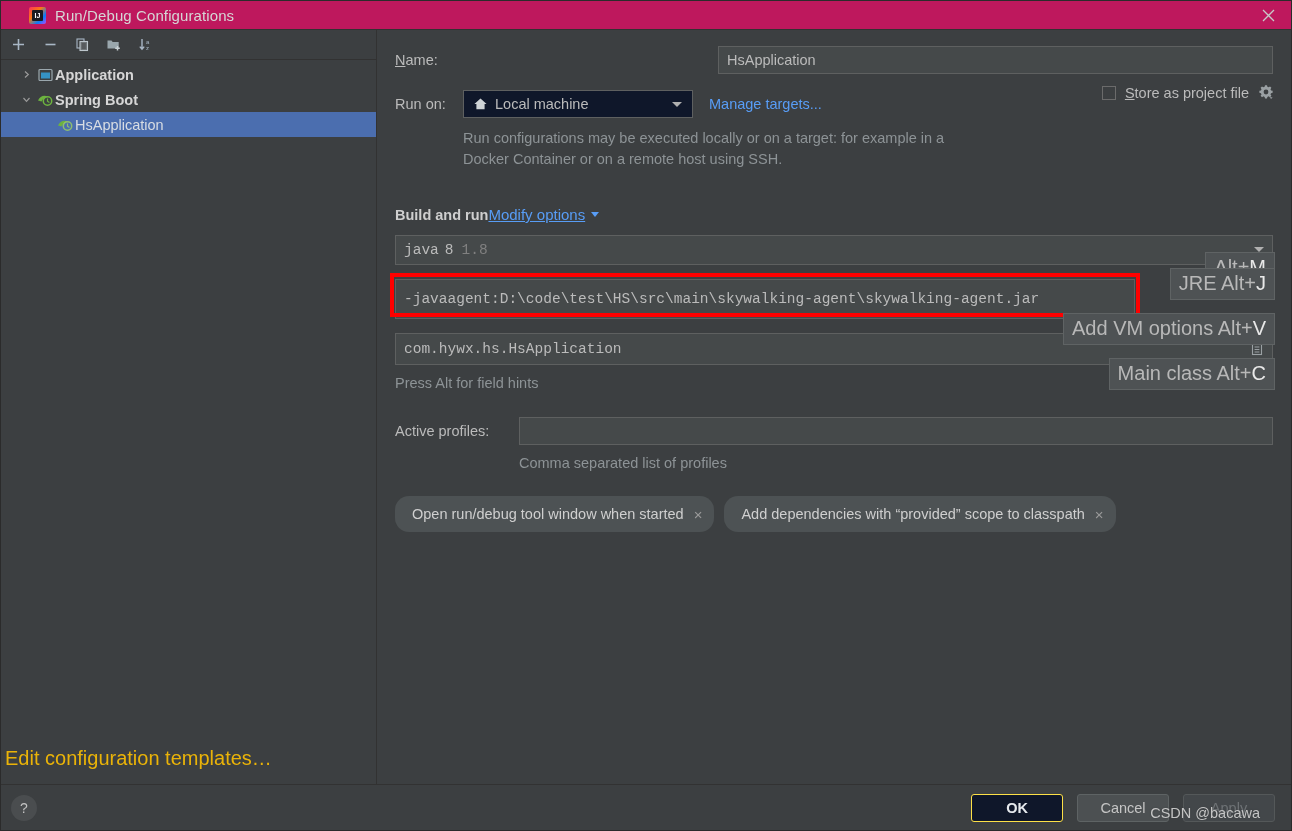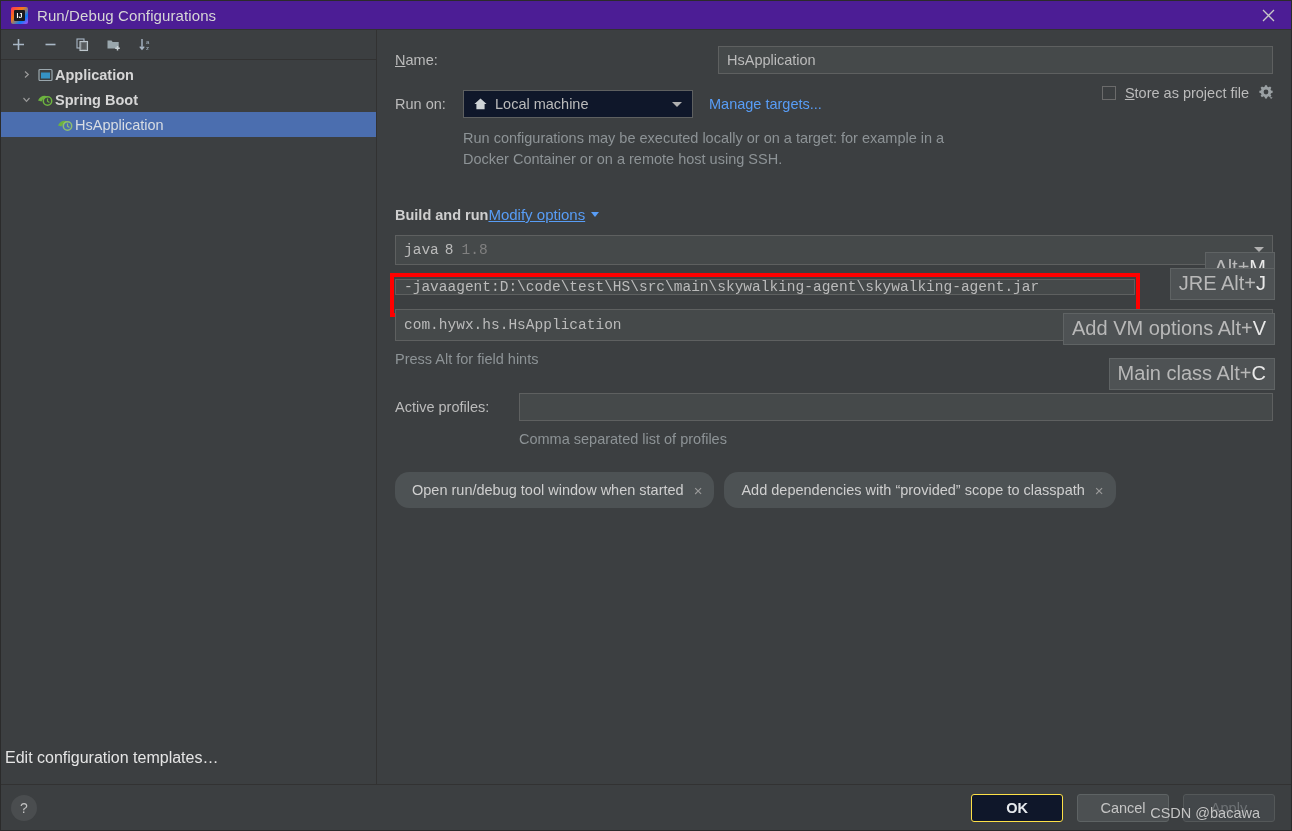--- a/index.html
+++ b/index.html
@@ -19,23 +19,23 @@
   .dialog {
     position: absolute; inset: 0;
     background: #3c3f41;
     display: flex; flex-direction: column;
     border: 1px solid #2b2b2b;
   }
 
   
   .titlebar {
     height: 28px; flex: none;
-    background: #4c1d95;
-    display: flex; align-items: center;
-    padding-left: 10px;
+    background: #be185d;
+    display: flex; align-items: center;
+    padding-left: 28px;
     position: relative;
   }
   .app-icon {
     width: 17px; height: 17px; flex: none;
     border-radius: 2px;
     background: linear-gradient(135deg, #fe315d 0%, #f97a12 38%, #087cfa 72%, #b04cf5 100%);
     position: relative;
     margin-right: 9px;
   }
   .app-icon::after {
@@ -112,21 +112,21 @@
     display: flex; align-items: center; justify-content: center;
   }
   .tree-label { font-size: 14.5px; color: #cfcfcf; }
   .tree-row.group .tree-label { font-weight: bold; color: #d6d6d6; }
 
   
   .edit-templates {
     flex: none; height: 52px;
     display: flex; align-items: center;
     padding-left: 4px;
-    color: #e5e5e5; font-size: 16px;
+    color: #eab308; font-size: 20px;
     cursor: pointer;
   }
 
   
   .row { display: flex; align-items: center; }
   .lbl { color: #bbbbbb; font-size: 14.5px; }
   .lbl u { text-decoration: underline; }
 
   .name-row { margin-top: 16px; justify-content: space-between; }
   .name-label { width: 68px; flex: none; }
@@ -233,21 +233,21 @@
     position: absolute; right: 9px; top: 12px;
     width: 0; height: 0;
     border-left: 5px solid transparent;
     border-right: 5px solid transparent;
     border-top: 5px solid #b0b0b0;
   }
 
   .vm-row { margin-top: 14px; position: relative; }
   .vm-input {
     width: 740px;
-    height: 16px;
+    height: 40px;
   }
   .redbox {
     position: absolute;
     left: -5px; top: -6px;
     width: 750px; height: 44px;
     border: 4px solid #ff0000;
     pointer-events: none;
   }
   .field-icons {
     position: absolute; right: 8px; top: 6px;

